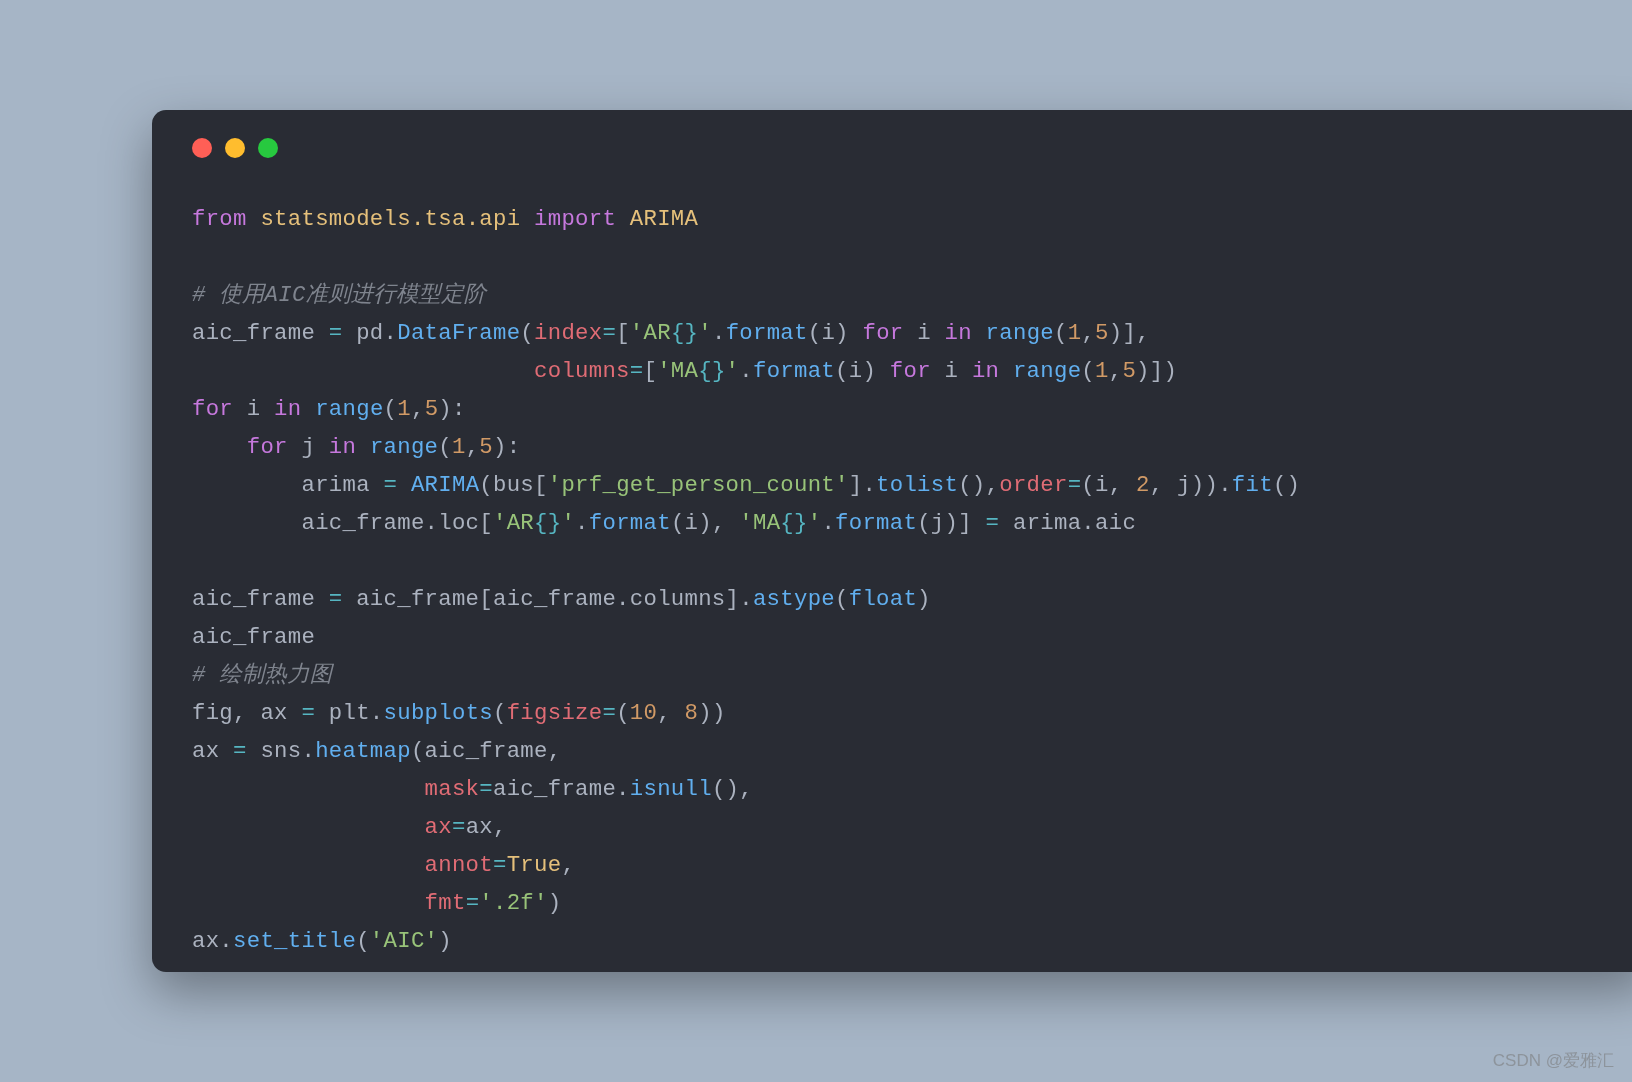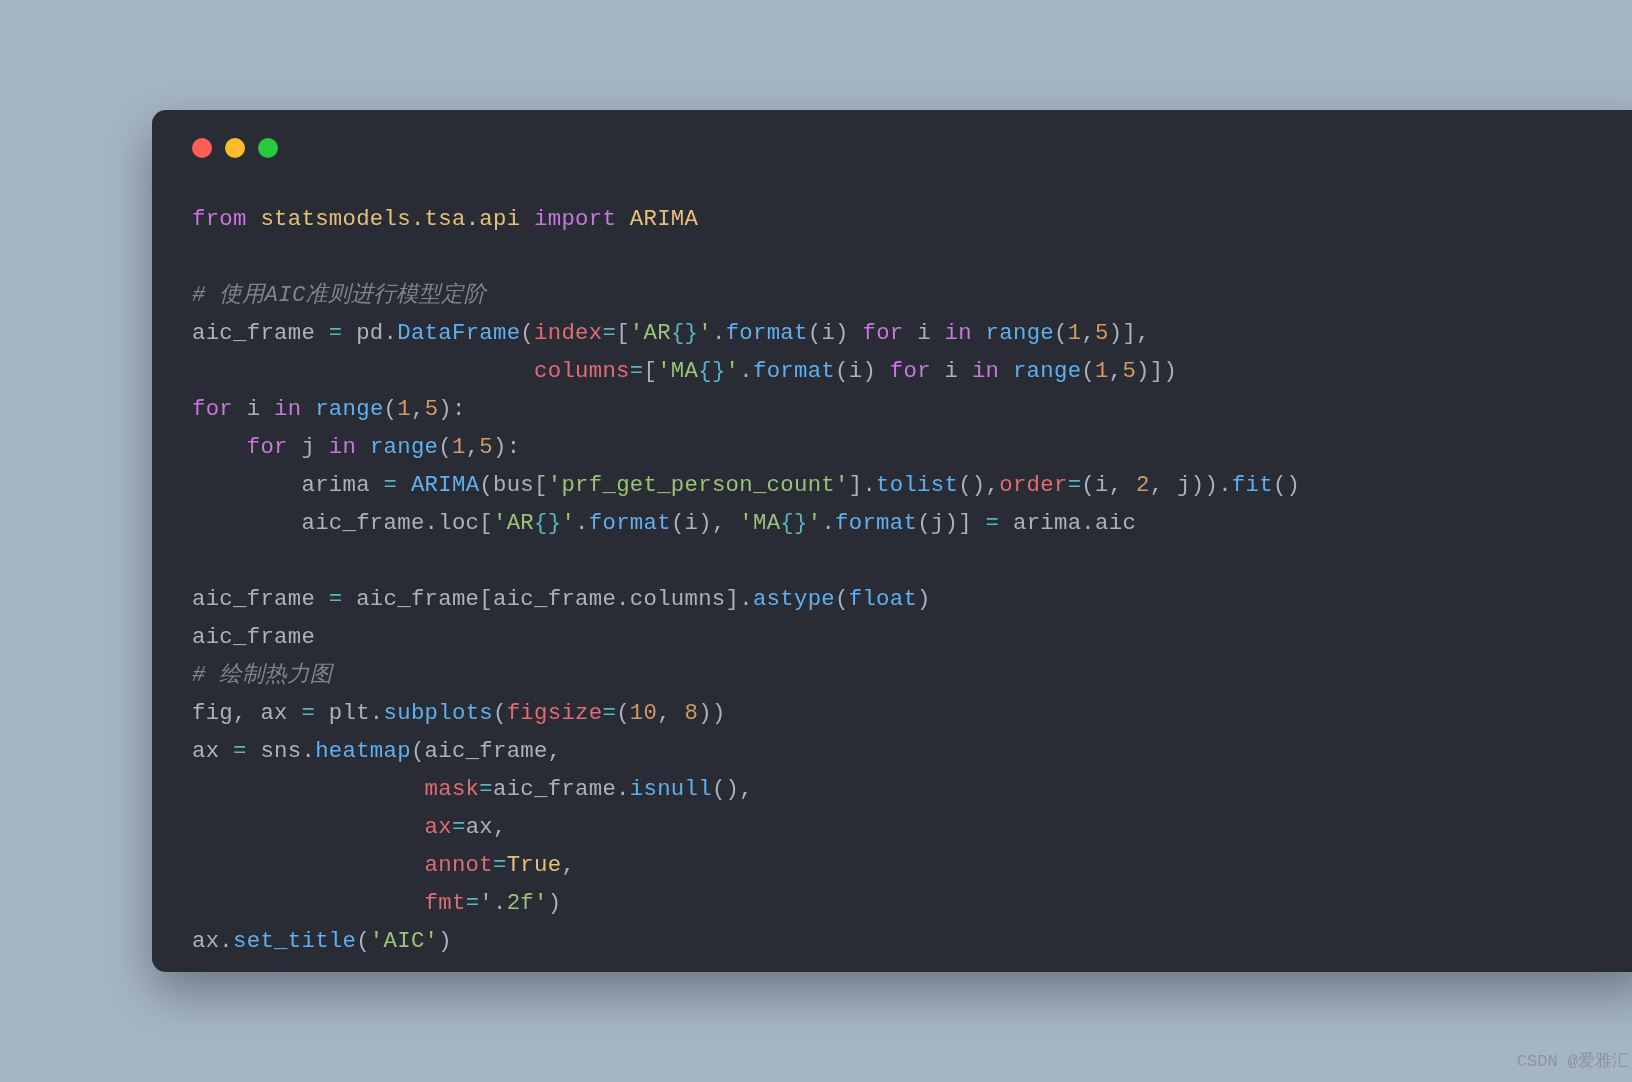--- a/index.html
+++ b/index.html
@@ -39,23 +39,23 @@
   .func { color: #61AFEF; } 
   .str  { color: #98C379; } 
   .fmt  { color: #56B6C2; } 
   .num  { color: #D19A66; } 
   .cmt  { color: #7F848E; font-style: italic; } 
   .op   { color: #56B6C2; } 
   .id   { color: #ABB2BF; } 
   .attr { color: #E06C75; } 
   .watermark {
     position: absolute;
-    right: 3px;
+    right: 18px;
     bottom: 10px;
-    font-family: Liberation Mono, monospace;
+    font-family: Liberation Sans, sans-serif;
     font-size: 17px;
     color: rgba(120,120,120,0.55);
   }
 </style>
 </head>
 <body>
 
 <div class="window">
   <div class="titlebar">
     <div class="dot" style="background:#FF5F56"></div>

